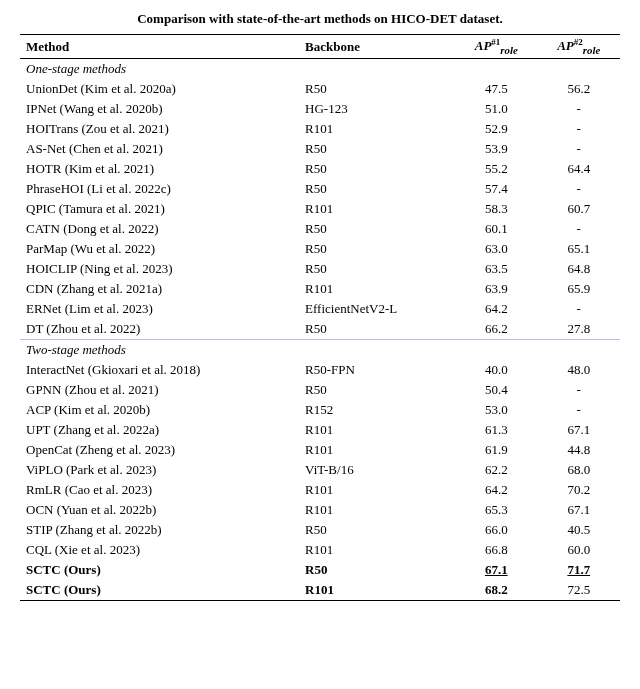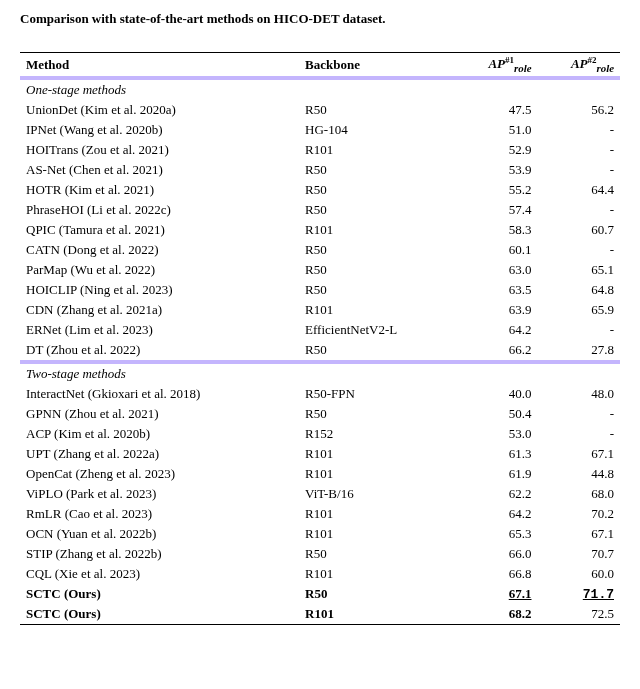--- a/index.html
+++ b/index.html
@@ -4,46 +4,47 @@
   <style>
     * { margin: 0; padding: 0; box-sizing: border-box; }
     body {
       background: #fff;
       font-family: 'Times New Roman', Times, serif;
       font-size: 13px;
       color: #000;
       padding: 10px 20px;
     }
     .table-title {
+      text-align: center;
       font-size: 13px;
       font-weight: bold;
-      margin-bottom: 24px;
+      margin-bottom: 6px;
       line-height: 1.4;
     }
     table {
       width: 100%;
       border-collapse: collapse;
     }
     th, td {
       padding: 2px 6px;
       text-align: left;
       font-size: 13px;
     }
     th {
       border-top: 1.5px solid #000;
       border-bottom: 1px solid #000;
       font-weight: bold;
       text-align: left;
     }
     th.num-col, td.num-col {
-      text-align: right;
+      text-align: center;
     }
     .section-label {
       font-style: italic;
-      border-top: 4px solid #c4b5fd;
+      border-top: 1px solid #c4b5fd;
       padding-top: 2px;
     }
     .section-label td {
       font-style: italic;
     }
     .last-row td {
       border-bottom: 1.5px solid #000;
     }
     .sup {
       font-size: 9px;
@@ -73,21 +74,21 @@
         <td colspan="4">One-stage methods</td>
       </tr>
       <tr>
         <td>UnionDet (Kim et al. 2020a)</td>
         <td>R50</td>
         <td class="num-col">47.5</td>
         <td class="num-col">56.2</td>
       </tr>
       <tr>
         <td>IPNet (Wang et al. 2020b)</td>
-        <td>HG-104</td>
+        <td>HG-123</td>
         <td class="num-col">51.0</td>
         <td class="num-col">-</td>
       </tr>
       <tr>
         <td>HOITrans (Zou et al. 2021)</td>
         <td>R101</td>
         <td class="num-col">52.9</td>
         <td class="num-col">-</td>
       </tr>
       <tr>
@@ -198,33 +199,33 @@
       <tr>
         <td>OCN (Yuan et al. 2022b)</td>
         <td>R101</td>
         <td class="num-col">65.3</td>
         <td class="num-col">67.1</td>
       </tr>
       <tr>
         <td>STIP (Zhang et al. 2022b)</td>
         <td>R50</td>
         <td class="num-col">66.0</td>
-        <td class="num-col">70.7</td>
+        <td class="num-col">40.5</td>
       </tr>
       <tr>
         <td>CQL (Xie et al. 2023)</td>
         <td>R101</td>
         <td class="num-col">66.8</td>
         <td class="num-col">60.0</td>
       </tr>
       <tr>
         <td style="font-weight: bold;">SCTC (Ours)</td>
         <td style="font-weight: bold;">R50</td>
         <td class="num-col" style="text-decoration: underline; font-weight: bold;">67.1</td>
-        <td class="num-col" style="text-decoration: underline; font-weight: bold; font-family: Liberation Mono, monospace;">71.7</td>
+        <td class="num-col" style="text-decoration: underline; font-weight: bold;">71.7</td>
       </tr>
       <tr class="last-row">
         <td style="font-weight: bold;">SCTC (Ours)</td>
         <td style="font-weight: bold;">R101</td>
         <td class="num-col" style="font-weight: bold;">68.2</td>
         <td class="num-col" style="font-weight: normal;">72.5</td>
       </tr>
     </tbody>
 </table>
 

